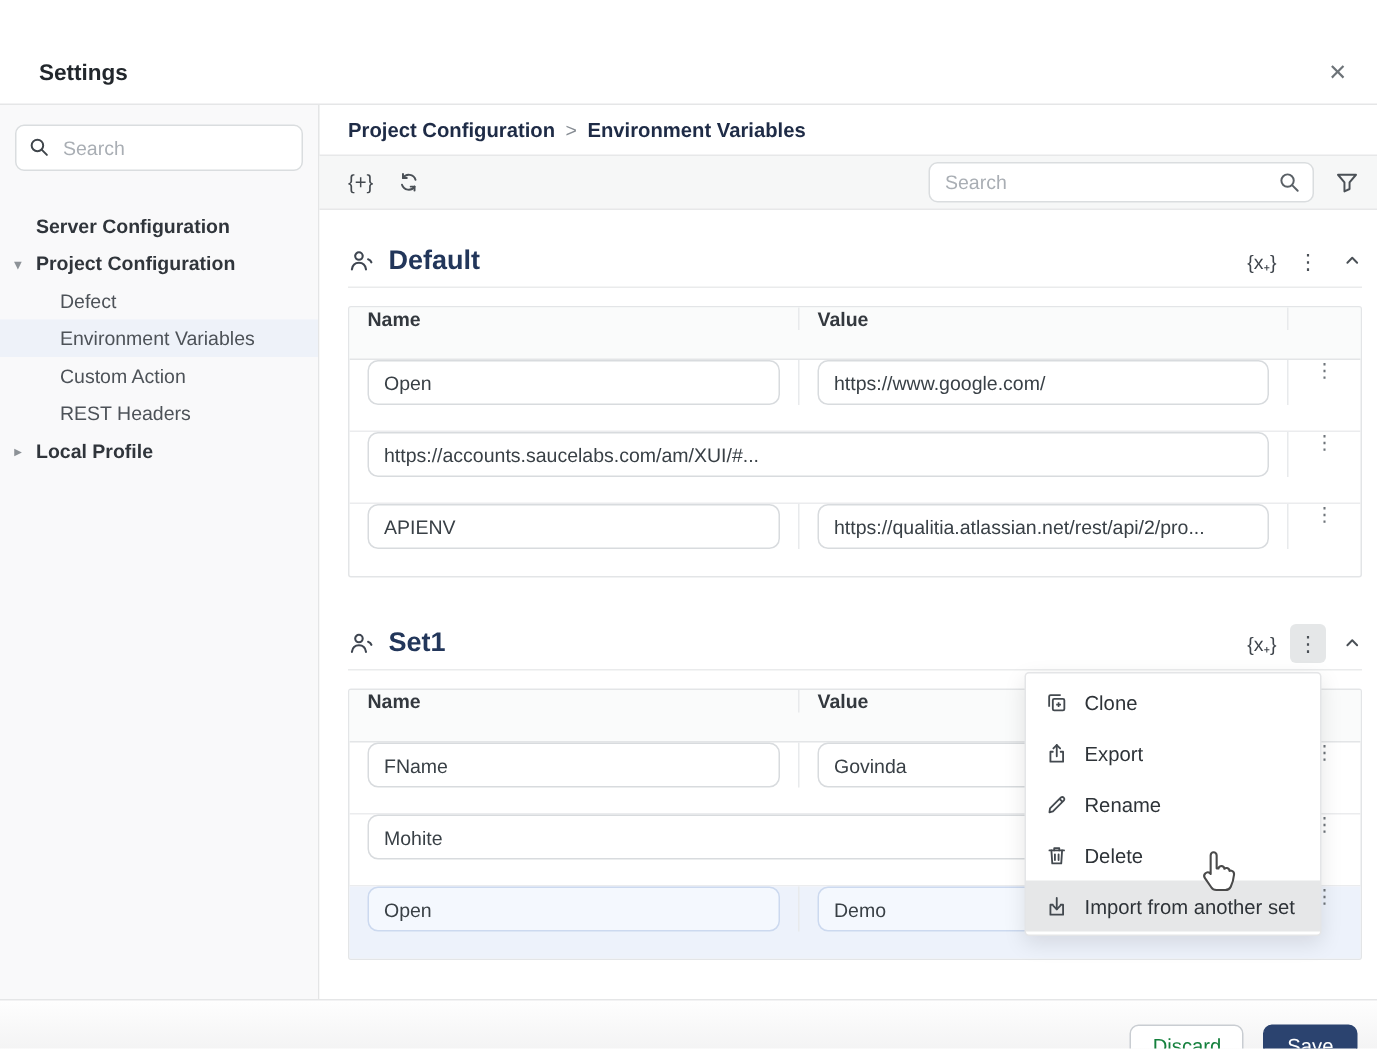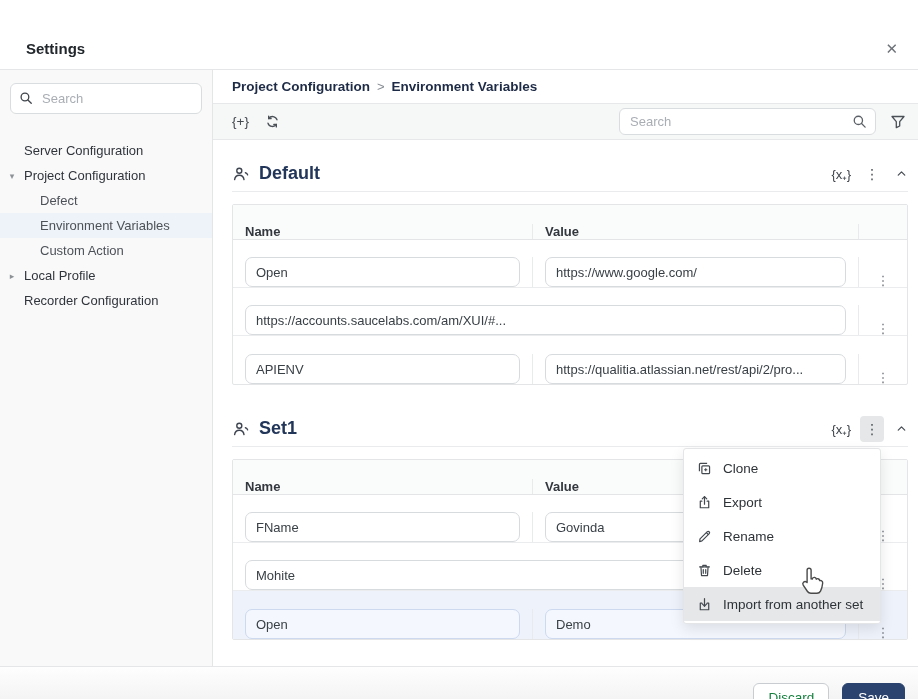--- a/index.html
+++ b/index.html
@@ -23,21 +23,21 @@
   .search-wrap { position: relative; margin: 0 10px; }
   .search-wrap .mag { position: absolute; left: 9px; top: 8px; color: #3f454b; }
   .side-search { width: 100%; height: 31px; border: 1px solid #dadddf; border-radius: 6px;
     background: #fff; padding: 0 8px 0 31px; font-size: 13px; color: #333; outline: none;
     font-family: inherit; }
   input::placeholder { color: #a9aeb4; }
 
   .nav { margin-top: 24px; }
   .nav-item { position: relative; height: 25px; display: flex; align-items: center;
     font-size: 13px; color: #4d5258; padding-left: 40px; cursor: default; }
-  .nav-item.parent { font-weight: 400; color: #30353b; padding-left: 24px; }
+  .nav-item.parent { font-weight: 700; color: #30353b; padding-left: 24px; }
   .nav-item.selected { background: #eef2f9; }
   .caret { position: absolute; left: 6px; top: 50%; transform: translateY(-50%);
     font-size: 9px; color: #8d9297; width: 12px; text-align: center; }
 
   .main { flex: 1; display: flex; flex-direction: column; min-width: 0; }
   .crumbs { height: 34px; flex-shrink: 0; display: flex; align-items: center; gap: 7px;
     padding-left: 19px; border-bottom: 1px solid #e7e8e9; font-size: 13.5px; font-weight: 700; color: #1e2b46; }
   .crumb-sep { color: #868c93; font-weight: 400; font-size: 13px; }
 
   .toolstrip { height: 36px; flex-shrink: 0; background: #f6f7f7; border-bottom: 1px solid #e7e8e9;
@@ -57,21 +57,21 @@
   .sec-icon { color: #3e4550; margin-right: 9px; display: flex; }
   .sec-title { font-size: 18px; font-weight: 700; color: #22365a; }
   .sec-actions { margin-left: auto; display: flex; align-items: center; gap: 9px; }
   .xplus { font-size: 13px; color: #3e444b; }
   .kebab-btn { width: 24px; height: 26px; display: flex; align-items: center; justify-content: center;
     border-radius: 4px; color: #4a5056; font-size: 14px; line-height: 1; }
   .kebab-btn.active { background: #e5e7e8; }
   .chev { color: #4a5056; margin-left: 2px; display: flex; }
 
   .vtable { margin-top: 12px; border: 1px solid #e3e5e7; border-radius: 2px; background: #fff; }
-  .vrow { display: flex; height: 48px; border-bottom: 1px solid #ebecee; align-items: flex-end; }
+  .vrow { display: flex; height: 48px; border-bottom: 1px solid #ebecee; align-items: flex-start; }
   .vrow:last-child { border-bottom: none; }
   .vrow.head { height: 35px; background: #fafbfb; border-bottom: 1px solid #e3e5e7; }
   .vcell { display: flex; align-items: center; padding: 0 12px; border-right: 1px solid #e8eaec; min-width: 0; }
   .vcell.c-name { width: 300px; flex-shrink: 0; }
   .vcell.c-value { flex: 1; }
   .vcell.c-actions { width: 48px; flex-shrink: 0; border-right: none; justify-content: center; padding: 0; }
   .vrow.head .vcell { font-weight: 700; color: #33383e; font-size: 13px; }
   .cell-input { width: 100%; height: 30px; border: 1px solid #d8dbde; border-radius: 7px;
     padding: 0 10px; font-size: 13px; color: #394046; background: #fff; outline: none;
     font-family: inherit; white-space: nowrap; overflow: hidden; text-overflow: ellipsis; }
@@ -129,26 +129,26 @@
         </div>
         <div class="nav-item">
           <span>Defect</span>
         </div>
         <div class="nav-item selected">
           <span>Environment Variables</span>
         </div>
         <div class="nav-item">
           <span>Custom Action</span>
         </div>
+        <div class="nav-item">
+          <span>REST Headers</span>
+        </div>
         <div class="nav-item parent">
           <span class="caret">▸</span>
           <span>Local Profile</span>
-        </div>
-        <div class="nav-item parent">
-          <span>Recorder Configuration</span>
         </div>
       </div>
     </div>
 
     <div class="main">
       <div class="crumbs">
         <span>Project Configuration</span>
         <span class="crumb-sep">&gt;</span>
         <span>Environment Variables</span>
       </div>

